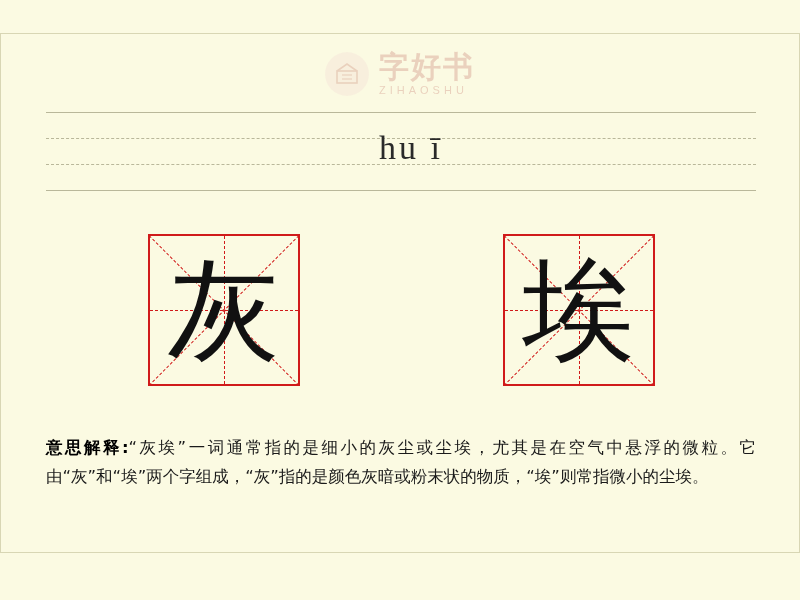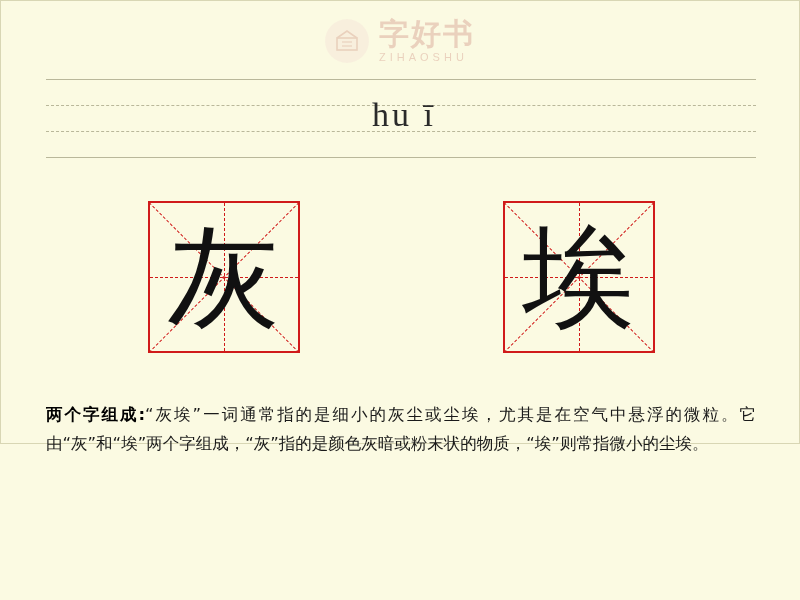--- a/index.html
+++ b/index.html
@@ -9,24 +9,25 @@
   body {
     width: 800px;
     height: 600px;
     background: #fbfae2;
     font-family: "Liberation Serif", serif;
     overflow: hidden;
   }
   .page {
     position: relative;
     width: 800px;
-    height: 444px;
+    height: 520px;
     box-sizing: border-box;
     border: 1px solid #d8d6b4;
     background: #fbfae2;
+    margin-top: 33px;
   }
 
   
   .watermark {
     position: absolute;
     top: 10px;
     left: 0;
     width: 100%;
     height: 60px;
     display: flex;
@@ -85,21 +86,21 @@
   }
   .rule.solid { border-top: 1px solid #b9b79a; }
   .rule.r1 { top: 0px; }
   .rule.r2 { top: 26px; }
   .rule.r3 { top: 52px; }
   .rule.r4 { top: 78px; }
 
   .pinyin-row {
     position: absolute;
     top: 0;
-    left: 3px;
+    left: 10px;
     width: 100%;
     height: 78px;
     display: flex;
     flex-direction: column;
   }
   .pinyin-cell {
     flex: 1 1 50%;
     display: flex;
     align-items: center;
     justify-content: center;
@@ -242,16 +243,16 @@
         <div class="ln h"></div>
         <div class="ln v"></div>
         <div class="ln d1"></div>
         <div class="ln d2"></div>
         <div class="tian-char">埃</div>
       </div>
     </div>
   </div>
 
   <div class="explain">
-    <span class="explain-label">两个字组成:</span><span>“灰埃”一词通常指的是细小的灰尘或尘埃，尤其是在空气中悬浮的微粒。它由“灰”和“埃”两个字组成，“灰”指的是颜色灰暗或粉末状的物质，“埃”则常指微小的尘埃。</span>
+    <span class="explain-label">意思解释:</span><span>“灰埃”一词通常指的是细小的灰尘或尘埃，尤其是在空气中悬浮的微粒。它由“灰”和“埃”两个字组成，“灰”指的是颜色灰暗或粉末状的物质，“埃”则常指微小的尘埃。</span>
   </div>
 
 </div>
 
 </body></html>

